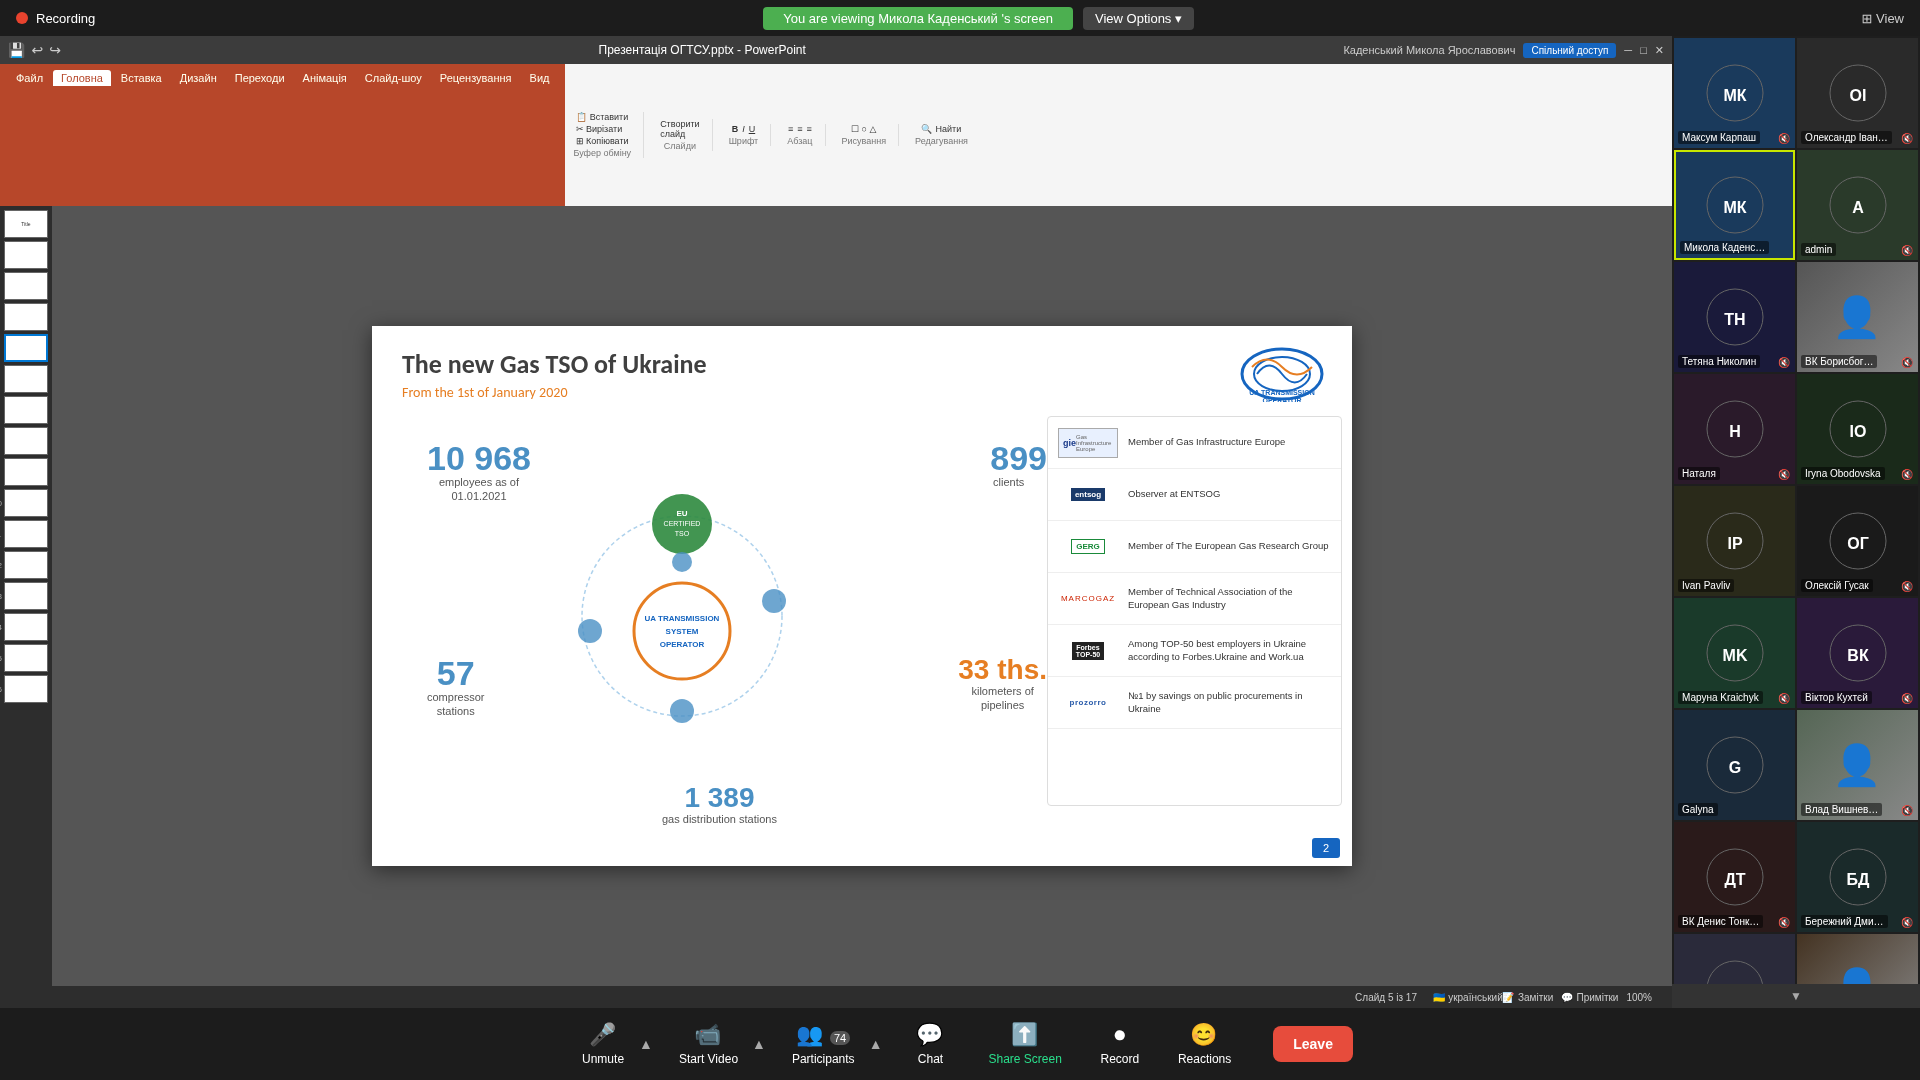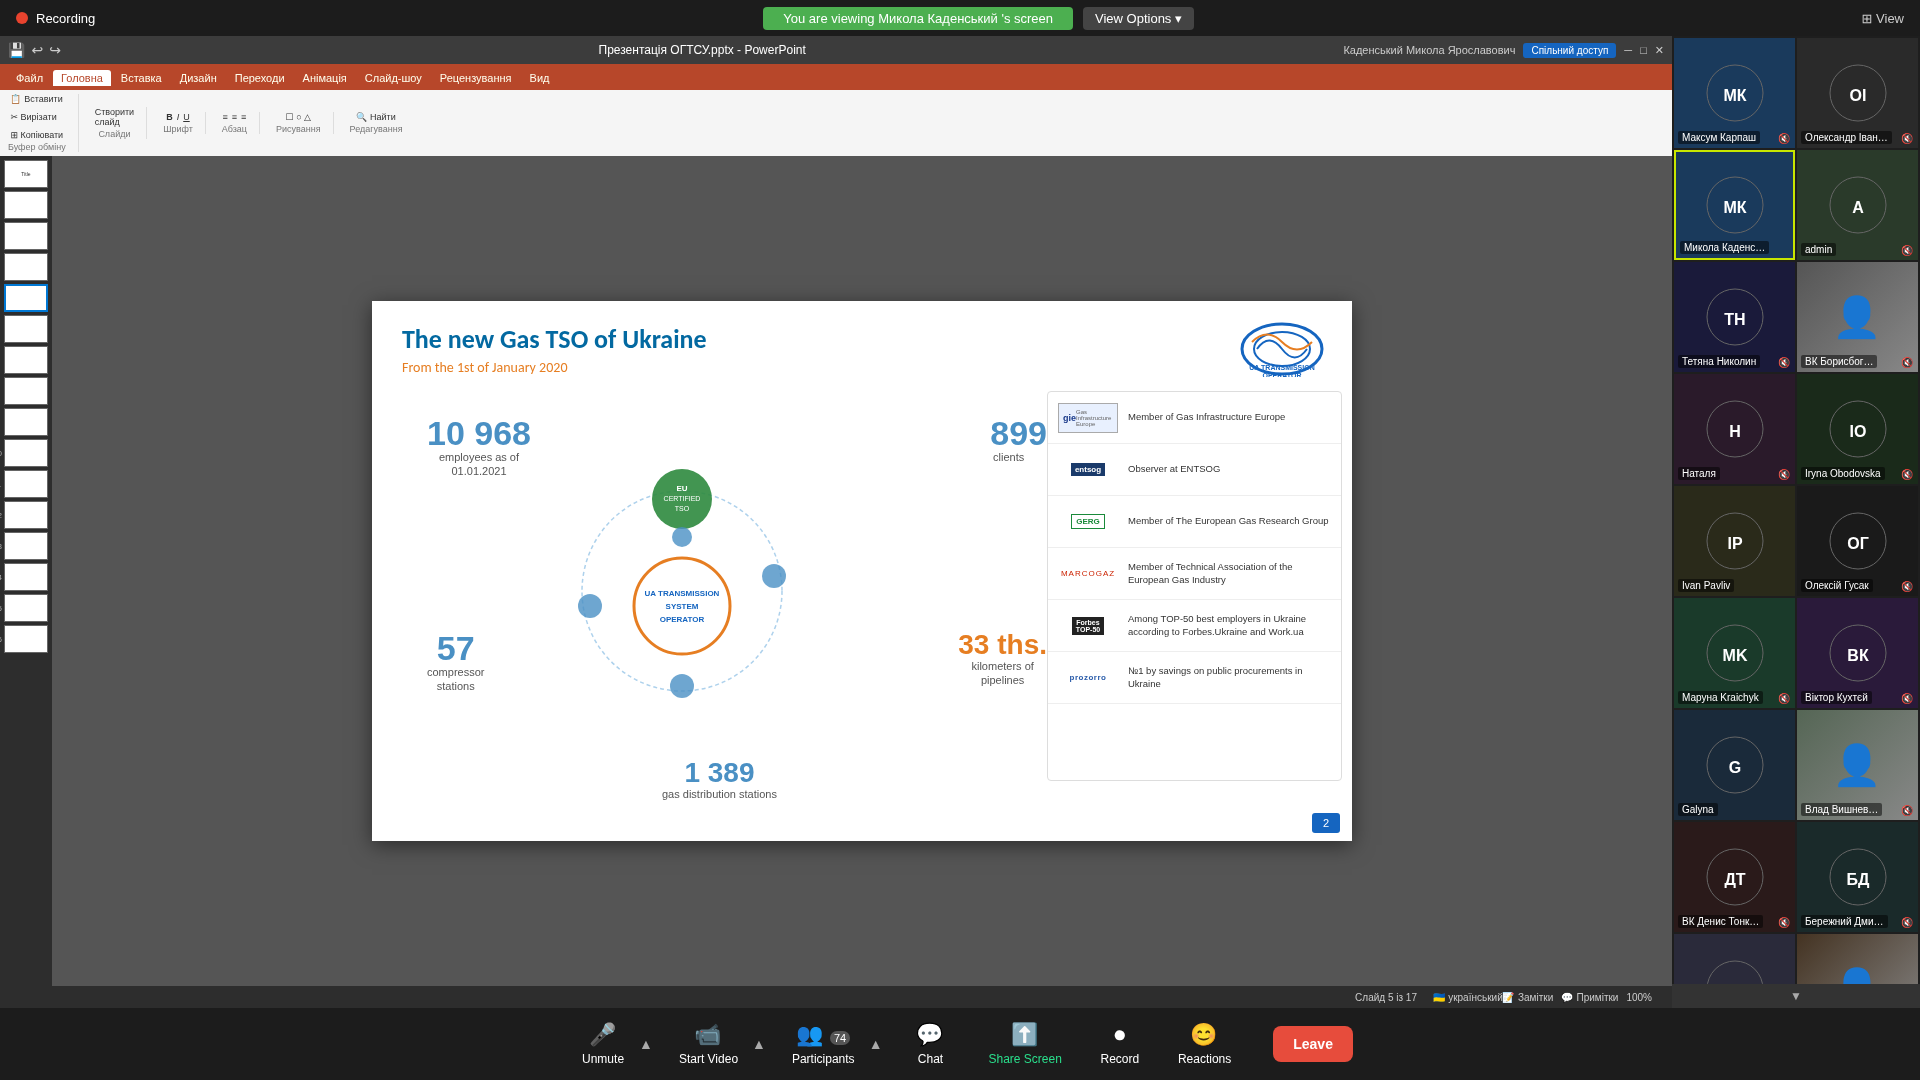--- a/index.html
+++ b/index.html
@@ -90,24 +90,24 @@
       padding: 0 8px;
       font-size: 11px;
       color: #ccc;
       flex-shrink: 0;
     }
     .ppt-titlebar-center { color: #fff; font-size: 12px; }
 
     
     .ppt-ribbon {
       background: #b7472a;
-      height: 92px;
+      height: 142px;
       flex-shrink: 0;
       display: flex;
-      flex-direction: column;
+      flex-direction: row;
     }
     .ppt-ribbon-tabs {
       display: flex;
       align-items: center;
       gap: 2px;
       padding: 2px 8px 0;
       height: 26px;
     }
     .ribbon-tab {
       font-size: 11px;
@@ -197,21 +197,21 @@
       box-shadow: 0 4px 20px rgba(0,0,0,0.5);
     }
 
     
     .slide-title {
       position: absolute;
       top: 22px;
       left: 30px;
       font-size: 26px;
       font-weight: 700;
-      color: #0369a1;
+      color: #404040;
       font-family: Calibri, sans-serif;
     }
     .slide-subtitle {
       position: absolute;
       top: 58px;
       left: 30px;
       font-size: 14px;
       color: #e67e22;
       font-family: Calibri, sans-serif;
     }
@@ -563,21 +563,21 @@
         <div class="ribbon-tab">Вставка</div>
         <div class="ribbon-tab">Дизайн</div>
         <div class="ribbon-tab">Переходи</div>
         <div class="ribbon-tab">Анімація</div>
         <div class="ribbon-tab">Слайд-шоу</div>
         <div class="ribbon-tab">Рецензування</div>
         <div class="ribbon-tab">Вид</div>
       </div>
       <div class="ppt-ribbon-content">
         <div class="ribbon-group">
-          <div style="display:flex;flex-direction:column;gap:8px;font-size:9px;color:#333;">
+          <div style="display:flex;flex-direction:column;gap:2px;font-size:9px;color:#333;">
             <div style="cursor:pointer;">📋 Вставити</div>
             <div style="cursor:pointer;">✂ Вирізати</div>
             <div style="cursor:pointer;">⊞ Копіювати</div>
           </div>
           <span style="color:#777;font-size:9px;">Буфер обміну</span>
         </div>
         <div class="ribbon-group">
           <div style="display:flex;gap:6px;font-size:9px;color:#333;">
             <div style="cursor:pointer;">Створити<br>слайд</div>
           </div>

